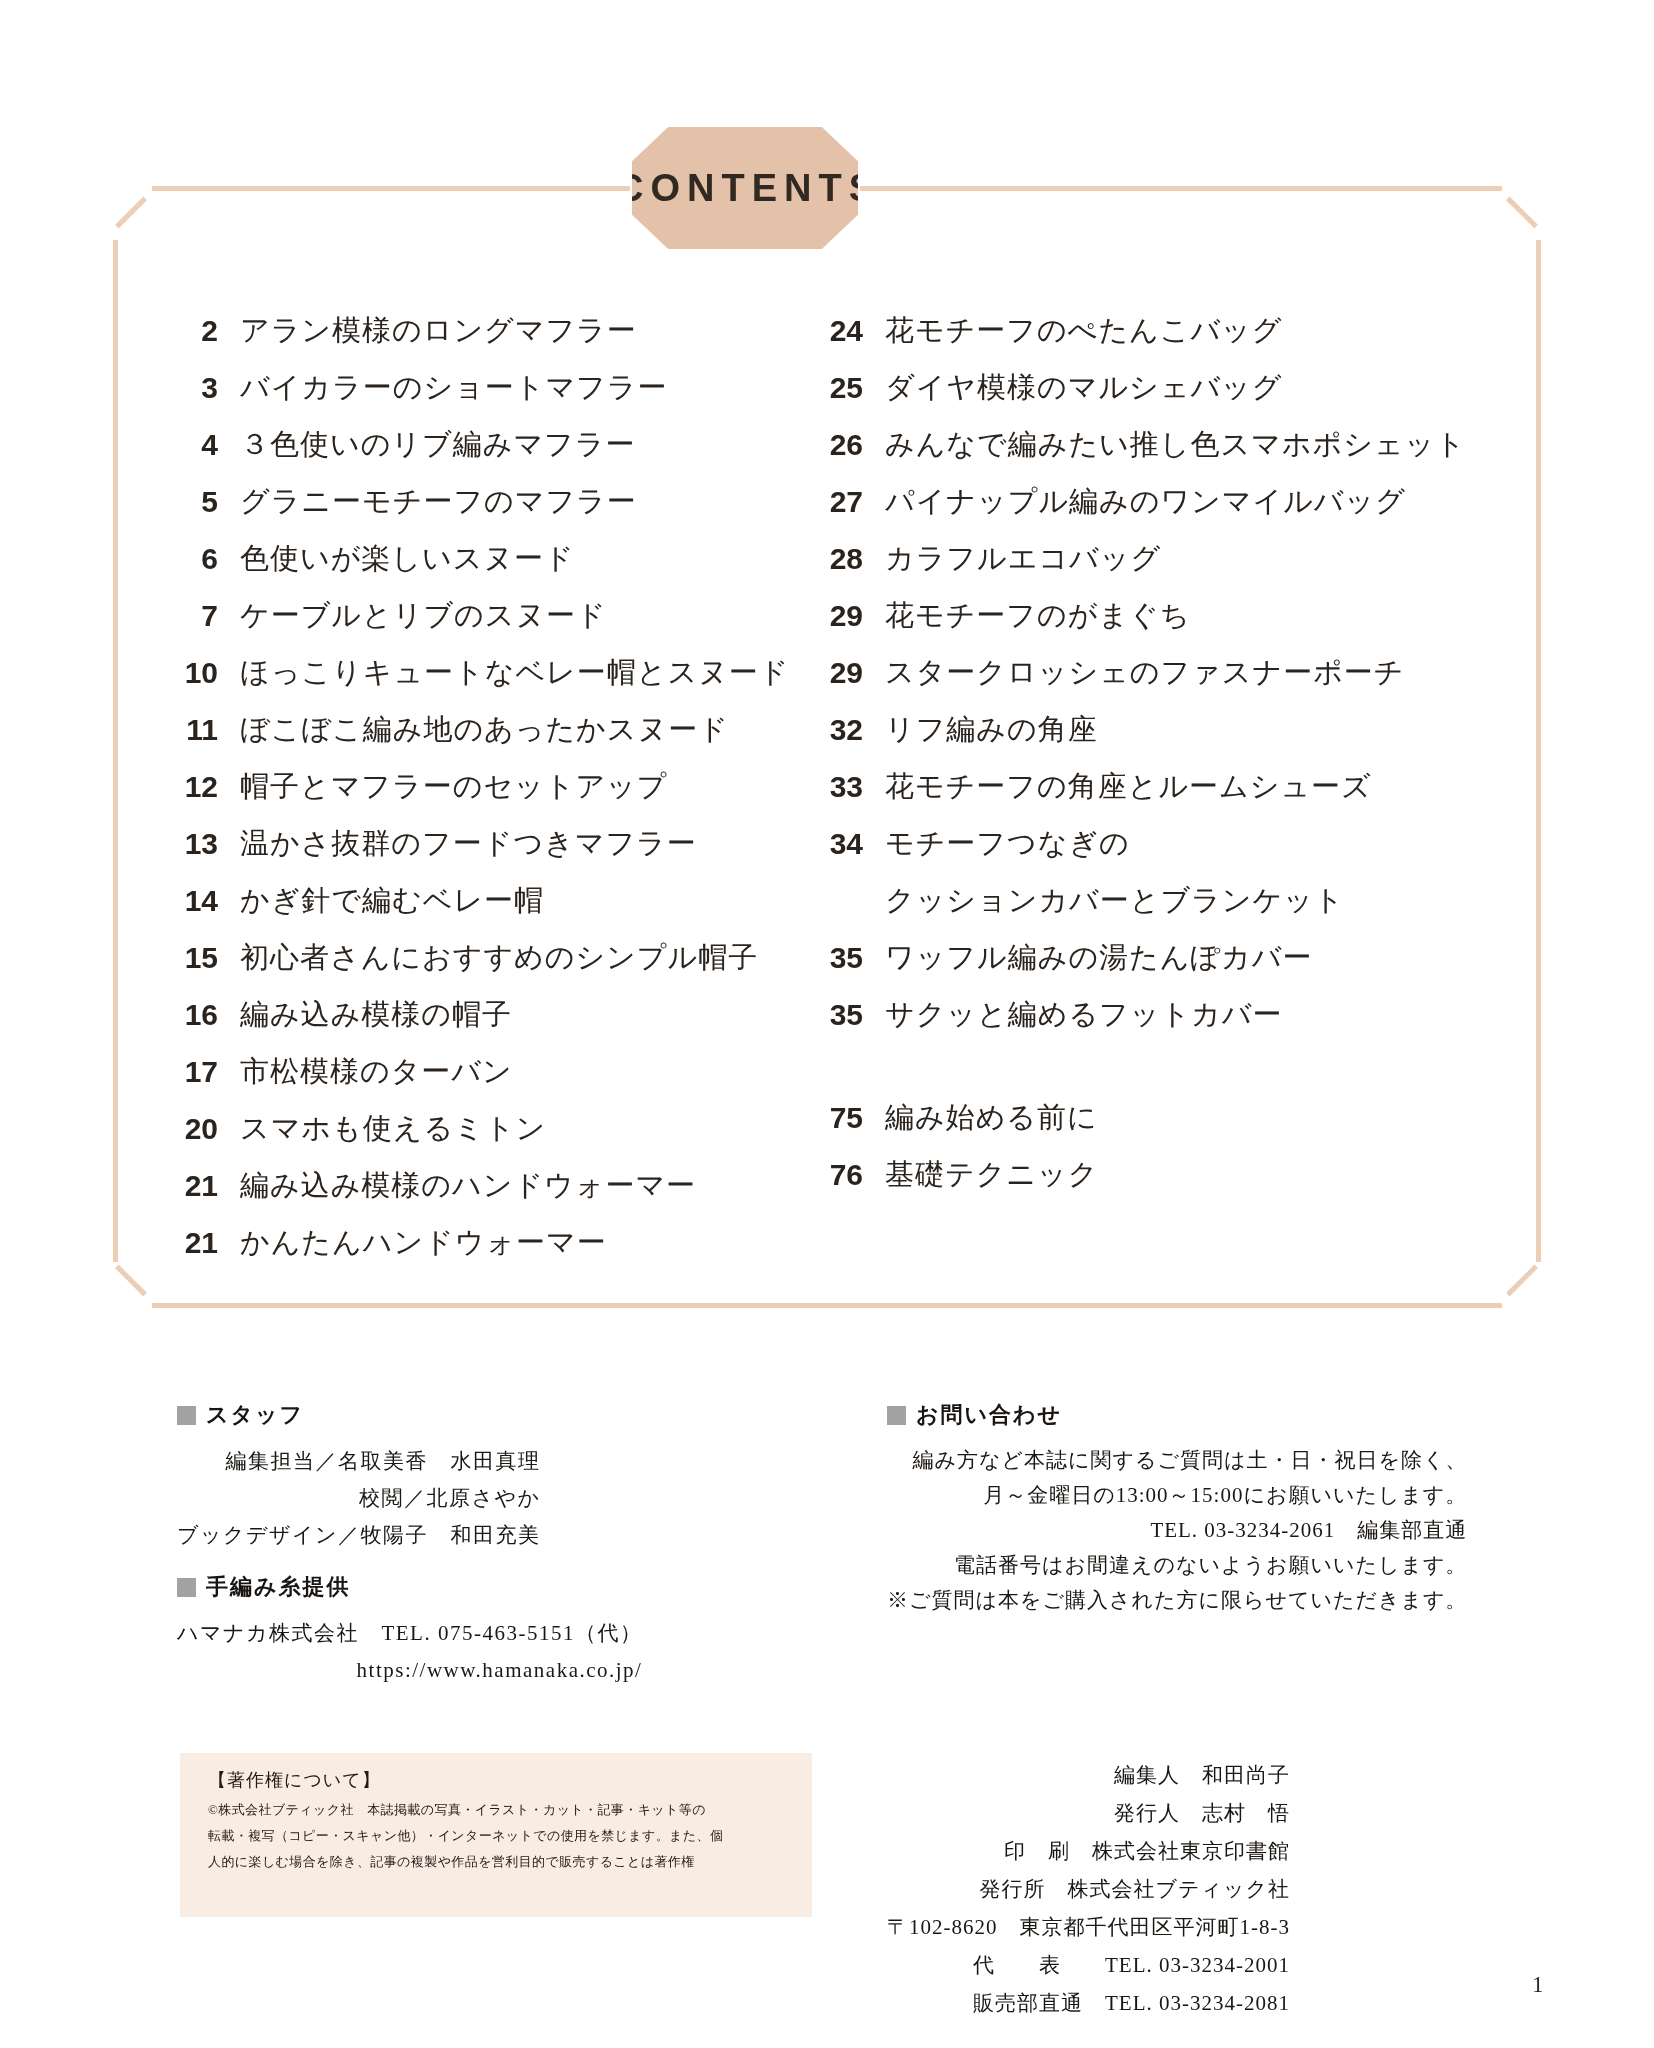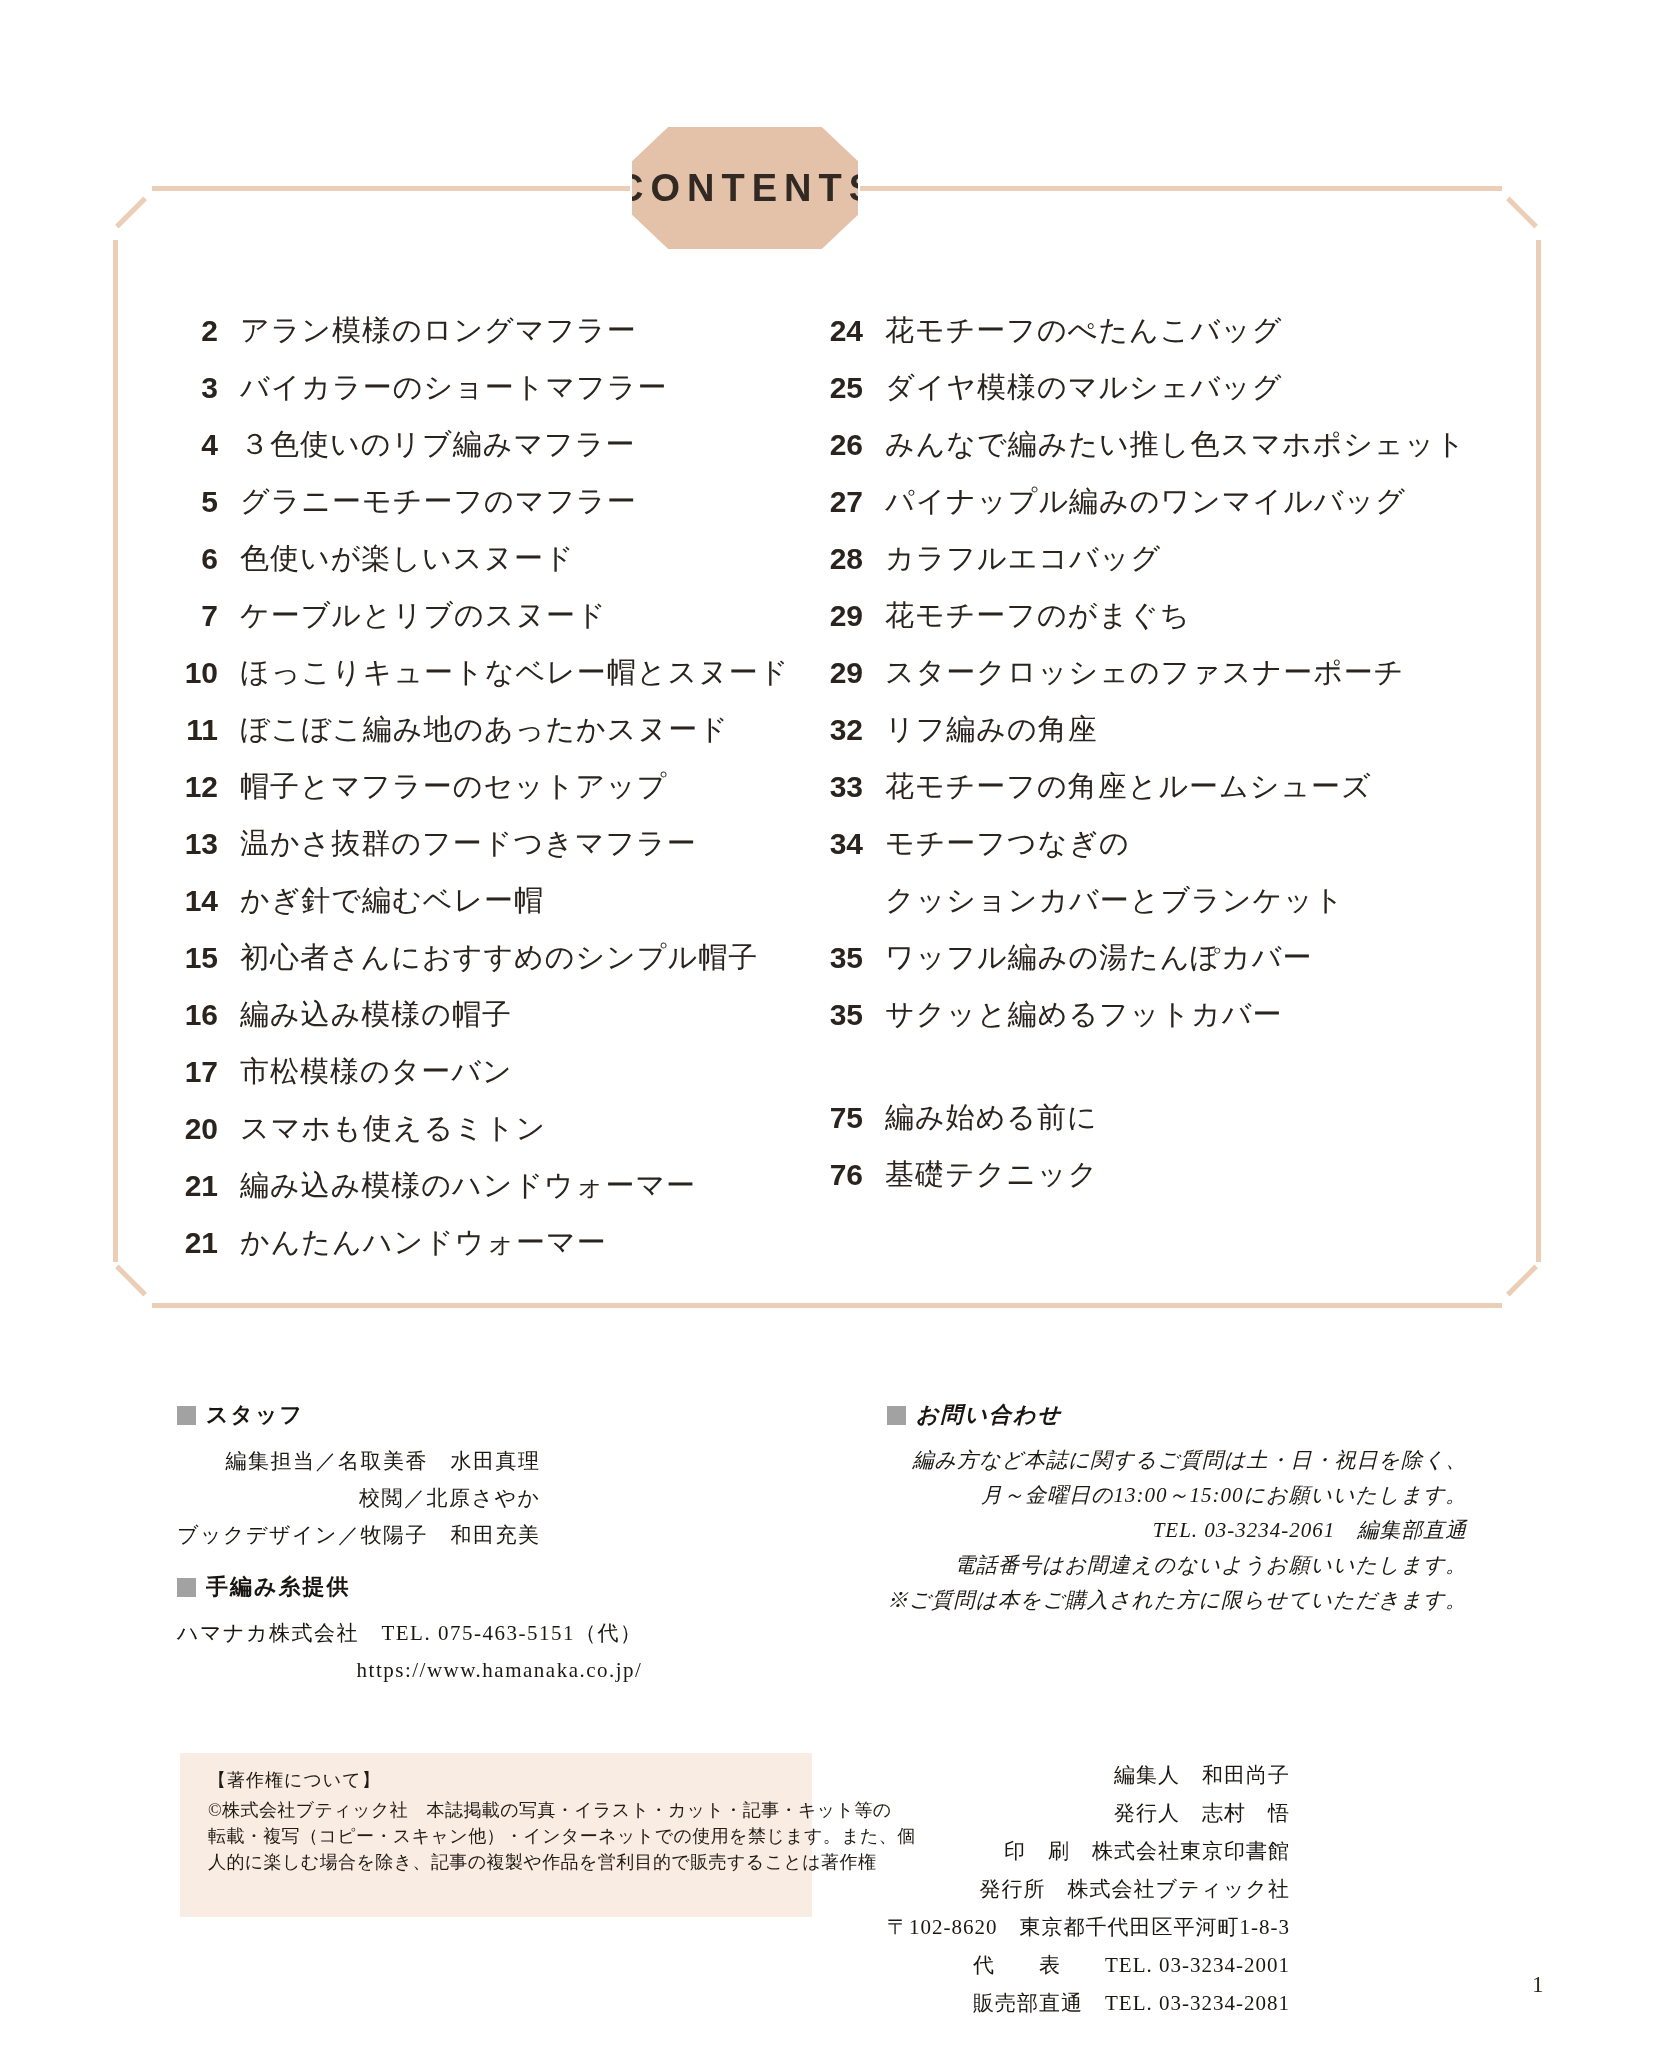--- a/index.html
+++ b/index.html
@@ -54,35 +54,35 @@
     display:flex;align-items:center;gap:10px;font-weight:700;font-size:22px;color:#191512;
     letter-spacing:2px;margin-bottom:13px;text-align:right;
   }
   .sq{width:19px;height:19px;background:var(--bullet);flex:0 0 auto;}
   .info-lines .info-line{
     font-family:"Liberation Serif","DejaVu Serif",serif;
     font-size:21px;line-height:37px;letter-spacing:1.5px;color:#1b1713;white-space:nowrap;text-align:right;
   }
   .staff-block{position:absolute;left:177px;top:1400px;}
   .yarn-block{position:absolute;left:177px;top:1572px;}
-  .contact-block{position:absolute;left:887px;top:1400px;font-style:italic;}
+  .contact-block{position:absolute;left:887px;top:1400px;}
   .contact-block .info-lines .info-line{line-height:35px;letter-spacing:1px;}
   .publisher-block{position:absolute;left:887px;top:1756px;}
   .publisher-block .info-lines .info-line{line-height:38px;letter-spacing:1px;}
   .copyright-box{
     position:absolute;left:180px;top:1753px;width:632px;height:164px;background:var(--boxbg);
     box-sizing:border-box;padding:15px 18px 0 28px;
   }
   .cr-heading{
     font-family:"Liberation Serif","DejaVu Serif",serif;
     font-size:18px;letter-spacing:1px;color:#211b16;margin-bottom:5px;
   }
   .cr-line{
     font-family:"Liberation Serif","DejaVu Serif",serif;
-    font-size:18px;line-height:26px;letter-spacing:0.4px;color:#211b16;white-space:nowrap;text-align:right;
+    font-size:13px;line-height:26px;letter-spacing:0.4px;color:#211b16;white-space:nowrap;
   }
   .page-num{
     position:absolute;left:1532px;top:1972px;
     font-family:"Liberation Serif","DejaVu Serif",serif;font-size:23px;color:#2e2a26;
   }
 </style>
 </head>
 <body>
 
 <div class="page">

